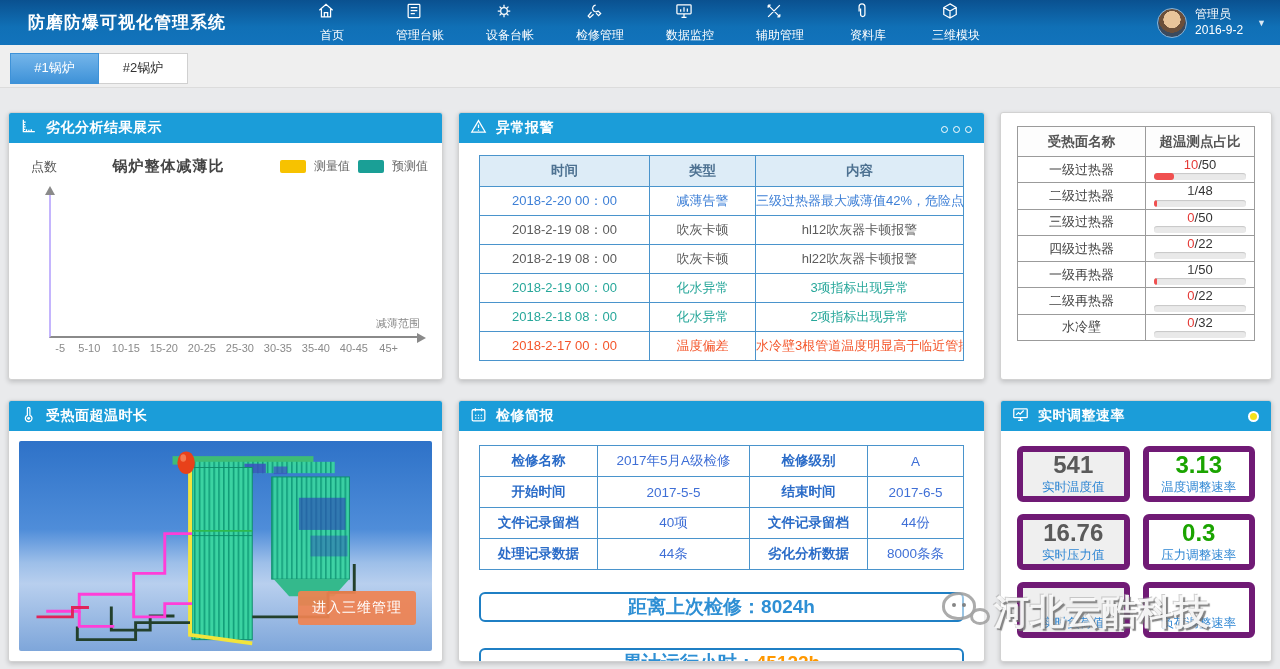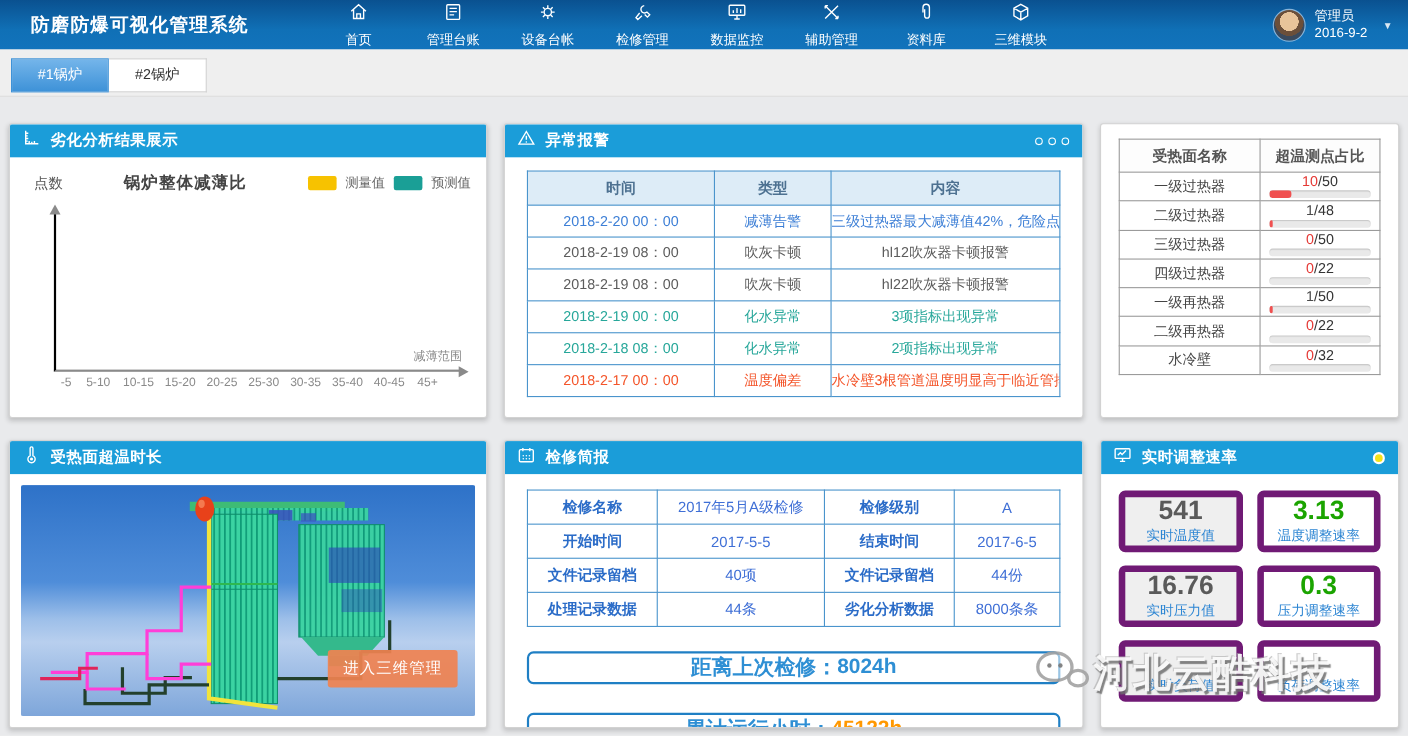--- a/index.html
+++ b/index.html
@@ -7,21 +7,21 @@
   body { font-family: "Liberation Sans", "DejaVu Sans", sans-serif; overflow:hidden; }
   .page { width:1280px; height:669px; background:#e9eaec; position:relative; overflow:hidden; }
 
   
   .topbar { height:45px; background:linear-gradient(180deg,#0a5190 0%,#1070b6 60%,#1273bc 100%);
             display:flex; align-items:center; padding:0 14px 0 28px; color:#fff; }
   .app-title { font-size:17px; font-weight:bold; letter-spacing:1px; }
   .topnav { display:flex; gap:30px; margin-left:72px; }
   .nav-item { display:flex; flex-direction:column; align-items:center; cursor:pointer; min-width:56px; }
   .nav-item svg { width:20px; height:20px; stroke:#fff; fill:none; stroke-width:1.5; }
-  .nav-item .nav-label { font-size:12px; margin-top:2px; white-space:nowrap; }
+  .nav-item .nav-label { font-size:12px; margin-top:2px; white-space:nowrap;margin-left:12px; }
   .user { margin-left:auto; display:flex; align-items:center; gap:8px; }
   .avatar { width:30px; height:30px; border-radius:50%; background:radial-gradient(circle at 50% 38%, #e8c49a 0 38%, #6b4f3a 39% 58%, #3a4a5e 59%); border:1px solid #89b4d8; }
   .user-meta { font-size:12px; line-height:1.3; }
   .caret { font-size:9px; margin-left:6px; opacity:.85; }
 
   
   .tabbar { height:43px; background:#efefef; border-bottom:1px solid #dcdcdc; display:flex; align-items:center; padding:4px 0 0 10px;text-align:center; }
   .tab { width:89px; height:31px; display:flex; align-items:center; justify-content:center; font-size:13px; cursor:pointer; }
   .tab.active { background:linear-gradient(180deg,#74b5ea,#3e92d8); color:#fff; border:1px solid #3e92d8; }
   .tab.inactive { background:#fff; color:#333; border:1px solid #d0d0d0; border-left:none; }
@@ -38,21 +38,21 @@
   .ring-white { width:11px; height:11px; border:2px solid #fff; background:#fff; border-radius:50%; }
   .dot-yellow { width:11px; height:11px; border:2px solid #fff; background:#f4e21a; border-radius:50%; }
 
   
   .chart { padding:8px 14px 0 14px; }
   .chart-top { display:flex; align-items:center; margin-top:6px; }
   .ylab { font-size:13px; color:#555; margin-left:8px; }
   .ctitle { flex:1; text-align:center; font-size:15px; color:#444; font-weight:bold; letter-spacing:1px; }
   .legend { display:flex; align-items:center; gap:8px; font-size:12px; color:#666; }
   .legend .sw { width:26px; height:13px; border-radius:2px; display:inline-block; }
-  .plot { position:relative; height:148px; margin:14px 6px 0 26px; border-left:2px solid #000000; border-bottom:2px solid #8a8a8a; }
+  .plot { position:relative; height:148px; margin:14px 6px 0 26px; border-left:2px solid #c4b5fd; border-bottom:2px solid #8a8a8a; }
   .plot .arr-up { position:absolute; left:-6px; top:-9px; width:0; height:0; border:5px solid transparent; border-bottom:9px solid #8a8a8a; }
   .plot .arr-right { position:absolute; right:-9px; bottom:-7px; width:0; height:0; border:5px solid transparent; border-left:9px solid #8a8a8a; }
   .bars { position:absolute; left:10px; right:24px; bottom:0; top:0; display:flex; align-items:flex-end; gap:13px; }
   .bgroup { display:flex; align-items:flex-end; gap:3px; }
   .bar { width:11px; }
   .bar.m { background:#f7c200; }
   .bar.p { background:#1a9f96; }
   .xname { position:absolute; right:2px; bottom:5px; font-size:11px; color:#8a8a8a; }
   .xlabels { display:flex; gap:13px; margin:4px 30px 0 32px; }
   .xlabels div { width:25px; display:flex; justify-content:center; font-size:11px; color:#8a8a8a; white-space:nowrap; }

